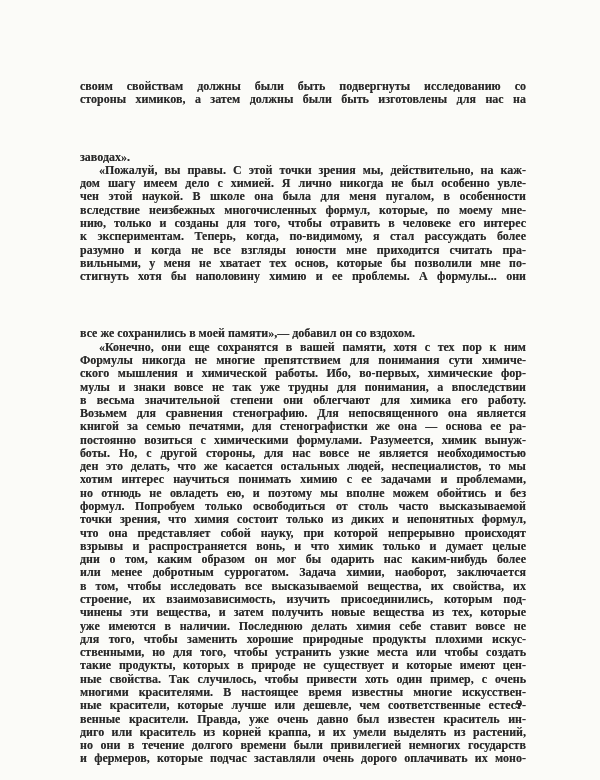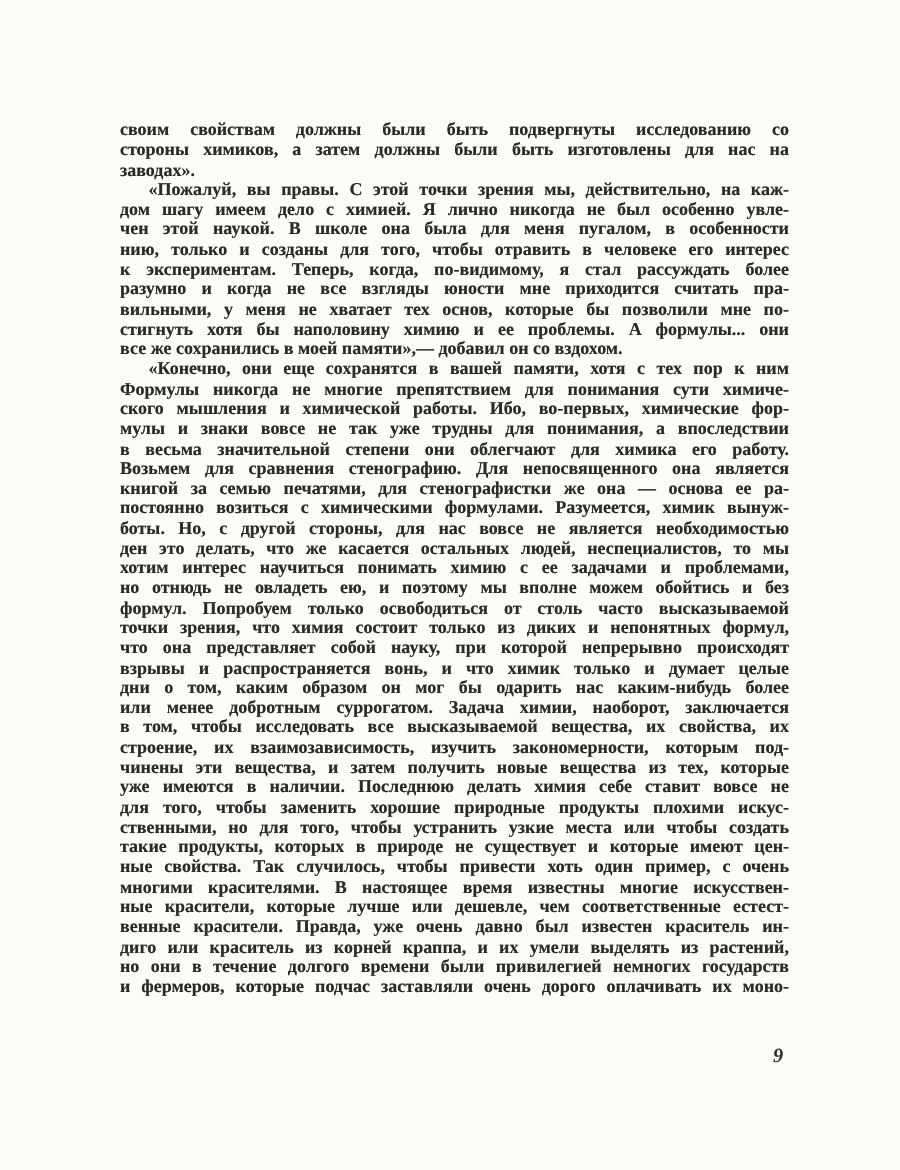--- a/index.html
+++ b/index.html
@@ -32,20 +32,21 @@
   .line {
     height: 13.29px;
     line-height: 13.2px;
     white-space: normal;
     text-align: justify;
     text-align-last: justify;
   }
   .line.para-end {
     text-align: left;
     text-align-last: auto;
+    margin-top: 44px;
   }
   .line.indent {
     text-indent: 19px;
   }
   .page-number {
     position: absolute;
     left: 80px;
     top: 696px;
     width: 442px;
     text-align: right;
@@ -60,20 +61,21 @@
 <body style="--paper: #fbfbf8; --ink: #2a2a2a;">
 
 <div class="scan-page">
   <div class="text-block">
       <div class="line">своим свойствам должны были быть подвергнуты исследованию со</div>
       <div class="line">стороны химиков, а затем должны были быть изготовлены для нас на</div>
       <div class="line para-end">заводах».</div>
       <div class="line indent">«Пожалуй, вы правы. С этой точки зрения мы, действительно, на каж-</div>
       <div class="line">дом шагу имеем дело с химией. Я лично никогда не был особенно увле-</div>
       <div class="line">чен этой наукой. В школе она была для меня пугалом, в особенности</div>
+      <div class="line">вследствие неизбежных многочисленных формул, которые, по моему мне-</div>
       <div class="line">нию, только и созданы для того, чтобы отравить в человеке его интерес</div>
       <div class="line">к экспериментам. Теперь, когда, по-видимому, я стал рассуждать более</div>
       <div class="line">разумно и когда не все взгляды юности мне приходится считать пра-</div>
       <div class="line">вильными, у меня не хватает тех основ, которые бы позволили мне по-</div>
       <div class="line">стигнуть хотя бы наполовину химию и ее проблемы. А формулы... они</div>
       <div class="line para-end">все же сохранились в моей памяти»,— добавил он со вздохом.</div>
       <div class="line indent">«Конечно, они еще сохранятся в вашей памяти, хотя с тех пор к ним</div>
       <div class="line">Формулы никогда не многие препятствием для понимания сути химиче-</div>
       <div class="line">ского мышления и химической работы. Ибо, во-первых, химические фор-</div>
       <div class="line">мулы и знаки вовсе не так уже трудны для понимания, а впоследствии</div>
@@ -85,21 +87,21 @@
       <div class="line">ден это делать, что же касается остальных людей, неспециалистов, то мы</div>
       <div class="line">хотим интерес научиться понимать химию с ее задачами и проблемами,</div>
       <div class="line">но отнюдь не овладеть ею, и поэтому мы вполне можем обойтись и без</div>
       <div class="line">формул. Попробуем только освободиться от столь часто высказываемой</div>
       <div class="line">точки зрения, что химия состоит только из диких и непонятных формул,</div>
       <div class="line">что она представляет собой науку, при которой непрерывно происходят</div>
       <div class="line">взрывы и распространяется вонь, и что химик только и думает целые</div>
       <div class="line">дни о том, каким образом он мог бы одарить нас каким-нибудь более</div>
       <div class="line">или менее добротным суррогатом. Задача химии, наоборот, заключается</div>
       <div class="line">в том, чтобы исследовать все высказываемой вещества, их свойства, их</div>
-      <div class="line">строение, их взаимозависимость, изучить закономерности, которым под-</div>
+      <div class="line">строение, их взаимозависимость, изучить присоединились, которым под-</div>
       <div class="line">чинены эти вещества, и затем получить новые вещества из тех, которые</div>
       <div class="line">уже имеются в наличии. Последнюю делать химия себе ставит вовсе не</div>
       <div class="line">для того, чтобы заменить хорошие природные продукты плохими искус-</div>
       <div class="line">ственными, но для того, чтобы устранить узкие места или чтобы создать</div>
       <div class="line">такие продукты, которых в природе не существует и которые имеют цен-</div>
       <div class="line">ные свойства. Так случилось, чтобы привести хоть один пример, с очень</div>
       <div class="line">многими красителями. В настоящее время известны многие искусствен-</div>
       <div class="line">ные красители, которые лучше или дешевле, чем соответственные естест-</div>
       <div class="line">венные красители. Правда, уже очень давно был известен краситель ин-</div>
       <div class="line">диго или краситель из корней краппа, и их умели выделять из растений,</div>

